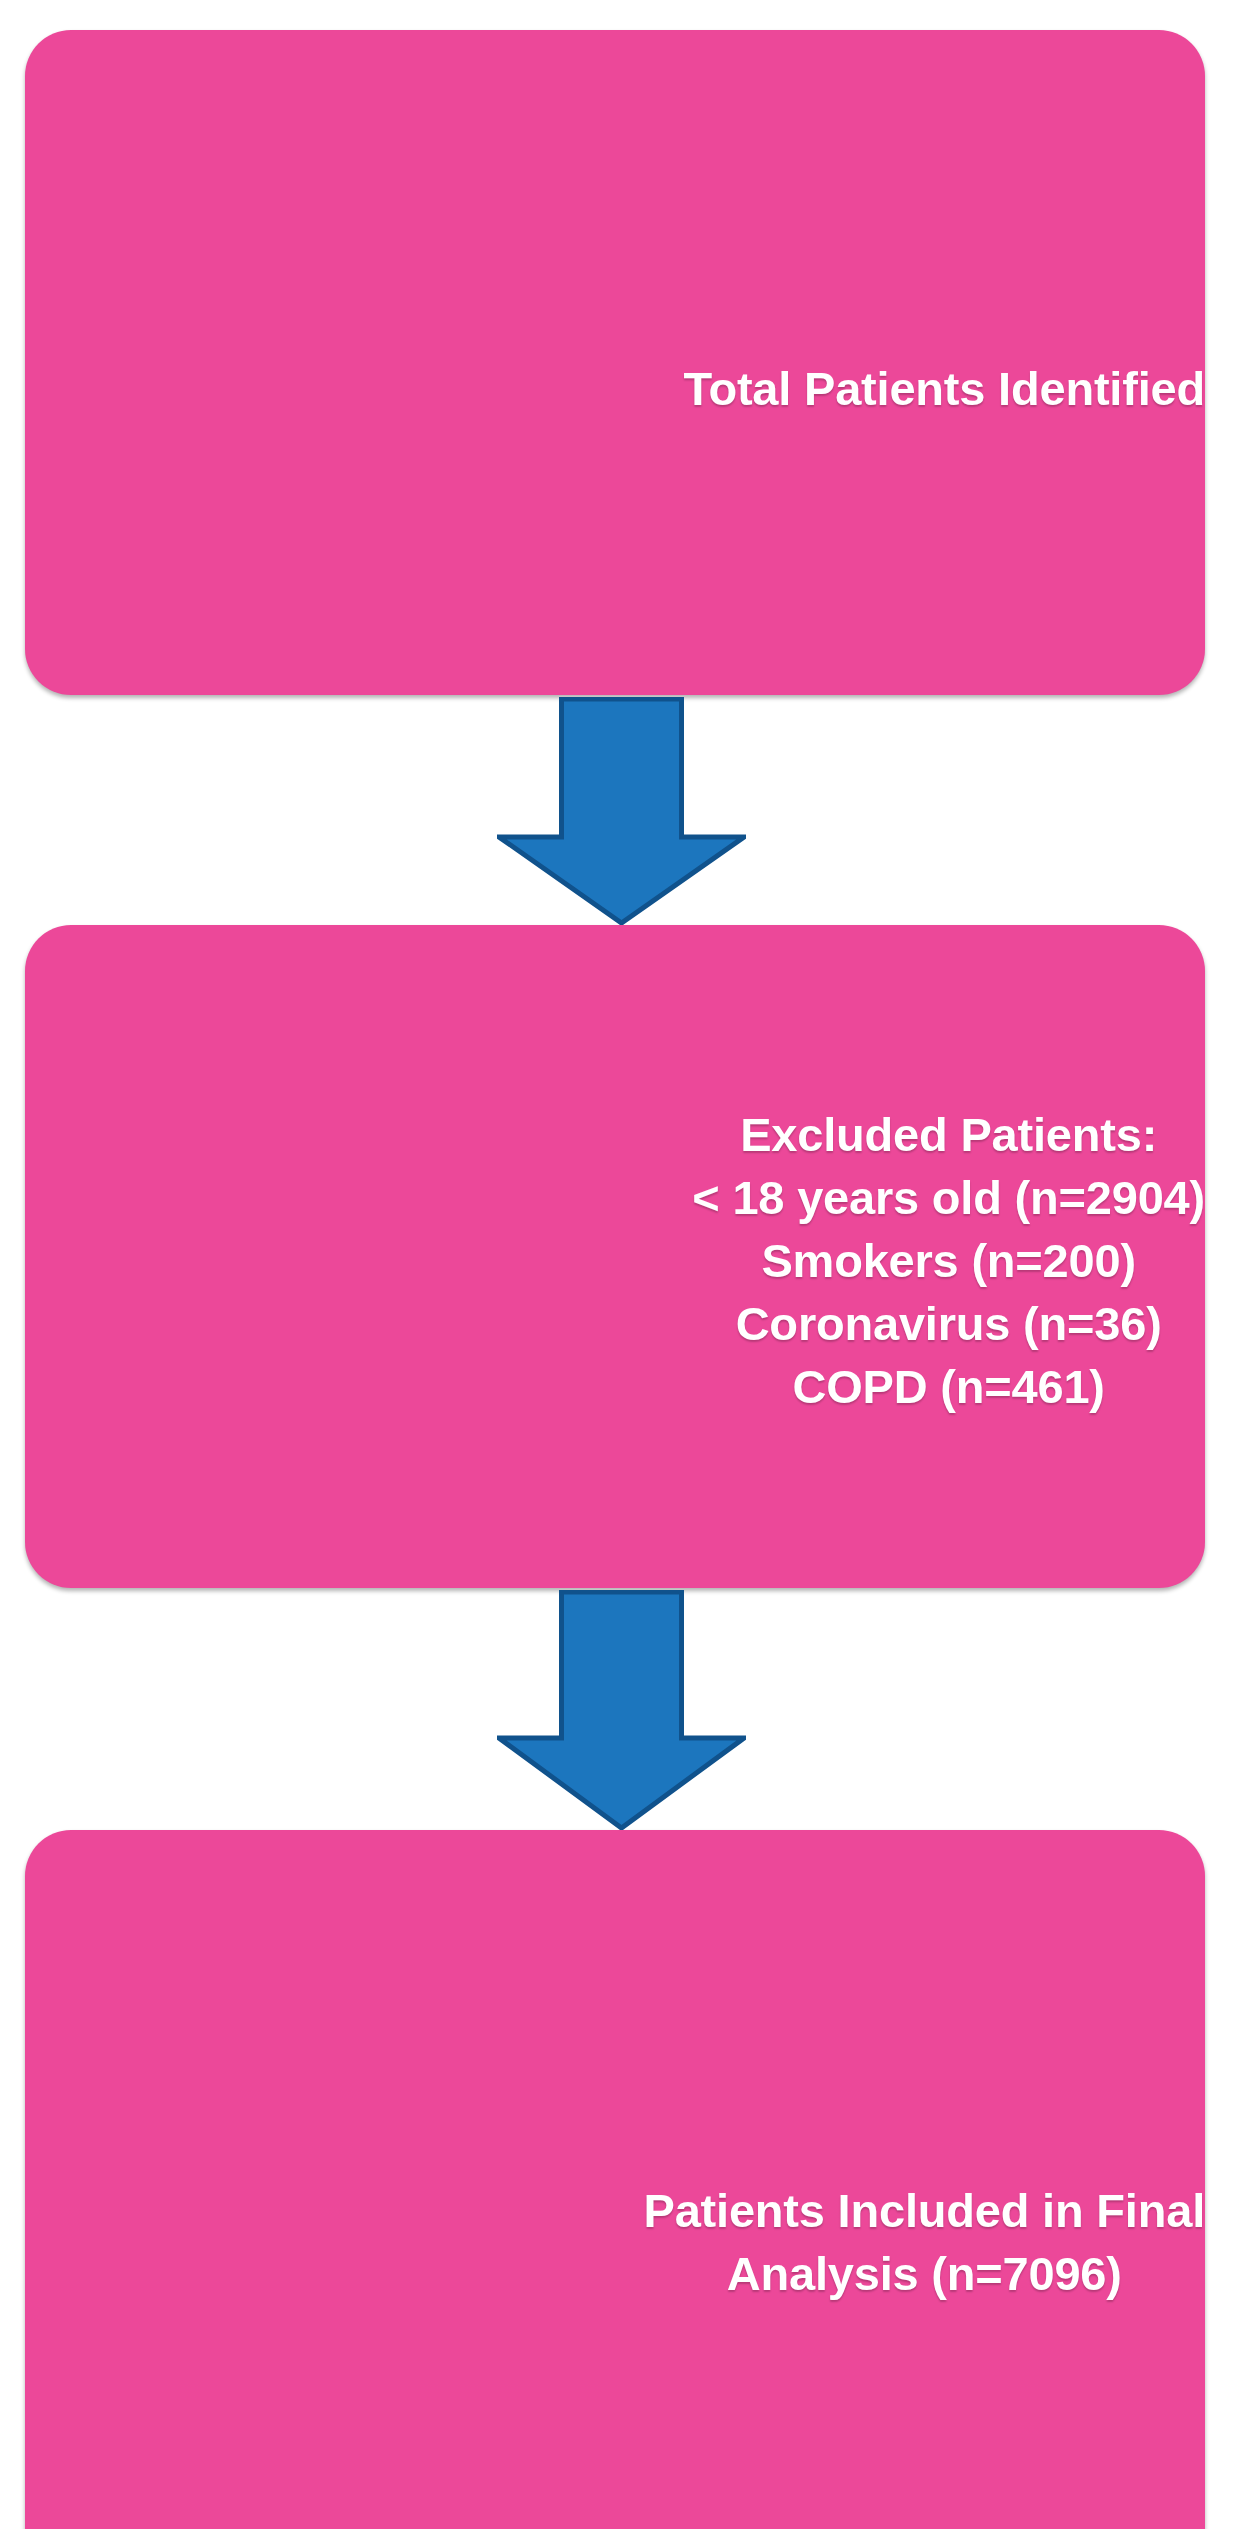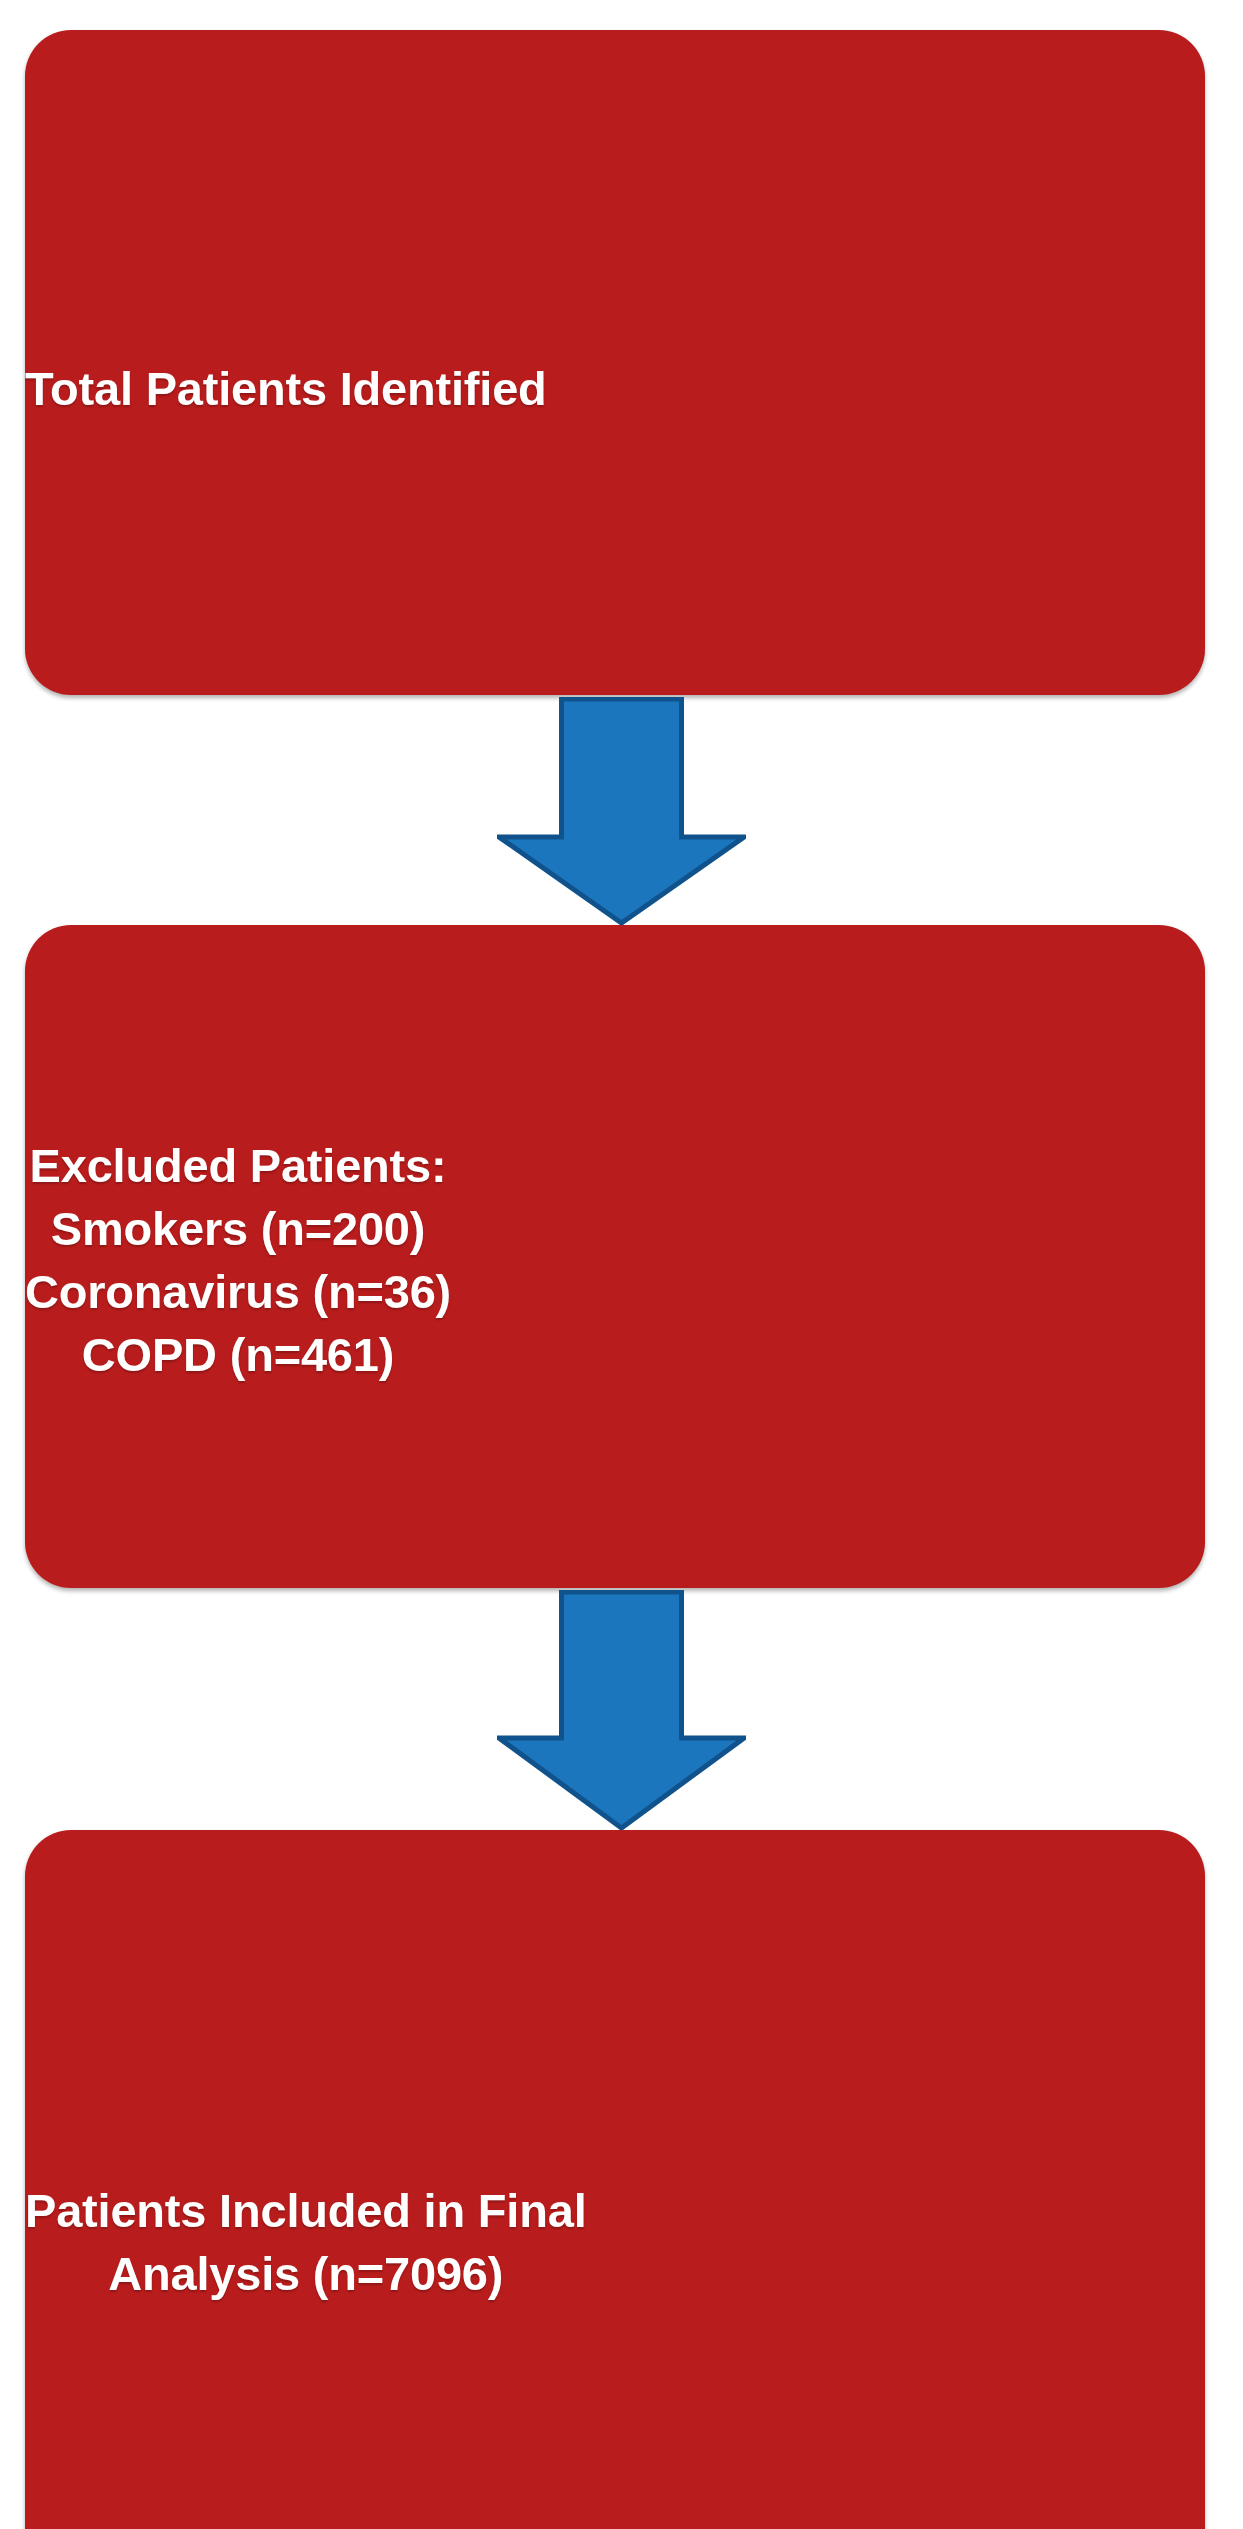--- a/index.html
+++ b/index.html
@@ -18,25 +18,25 @@
     background: #ffffff;
     overflow: hidden;
   }
 
   
   .flow-box {
     position: absolute;
     left: 25px;
     width: 1180px;
     box-sizing: border-box;
-    background: #b91c1c;
+    background: #ec4899;
     border-radius: 46px;
     display: flex;
     flex-direction: column;
-    align-items: flex-start;
+    align-items: flex-end;
     justify-content: center;
     box-shadow: 0 3px 4px rgba(0, 0, 0, 0.30);
   }
   .flow-box .box-line {
     color: #ffffff;
     font-weight: bold;
     font-size: 47px;
     line-height: 63px;
     letter-spacing: -0.2px;
     text-align: center;
@@ -82,20 +82,21 @@
 
   <div id="arrow-1" class="flow-arrow">
     <svg viewBox="0 0 249 228" preserveAspectRatio="none">
       <polygon points="64.5,2 184.5,2 184.5,140 247,140 124.5,226 2,140 64.5,140" fill="#1C76BE" stroke="#10528C" stroke-width="5" stroke-linejoin="miter"></polygon>
     </svg>
   </div>
 
   <div id="box-excluded" class="flow-box">
     <div class="box-text">
       <div class="box-line">Excluded Patients:</div>
+      <div class="box-line">&lt; 18 years old (n=2904)</div>
       <div class="box-line">Smokers (n=200)</div>
       <div class="box-line">Coronavirus (n=36)</div>
       <div class="box-line">COPD (n=461)</div>
     </div>
   </div>
 
   <div id="arrow-2" class="flow-arrow">
     <svg viewBox="0 0 249 240" preserveAspectRatio="none">
       <polygon points="64.5,2 184.5,2 184.5,148 247,148 124.5,238 2,148 64.5,148" fill="#1C76BE" stroke="#10528C" stroke-width="5" stroke-linejoin="miter"></polygon>
     </svg>

